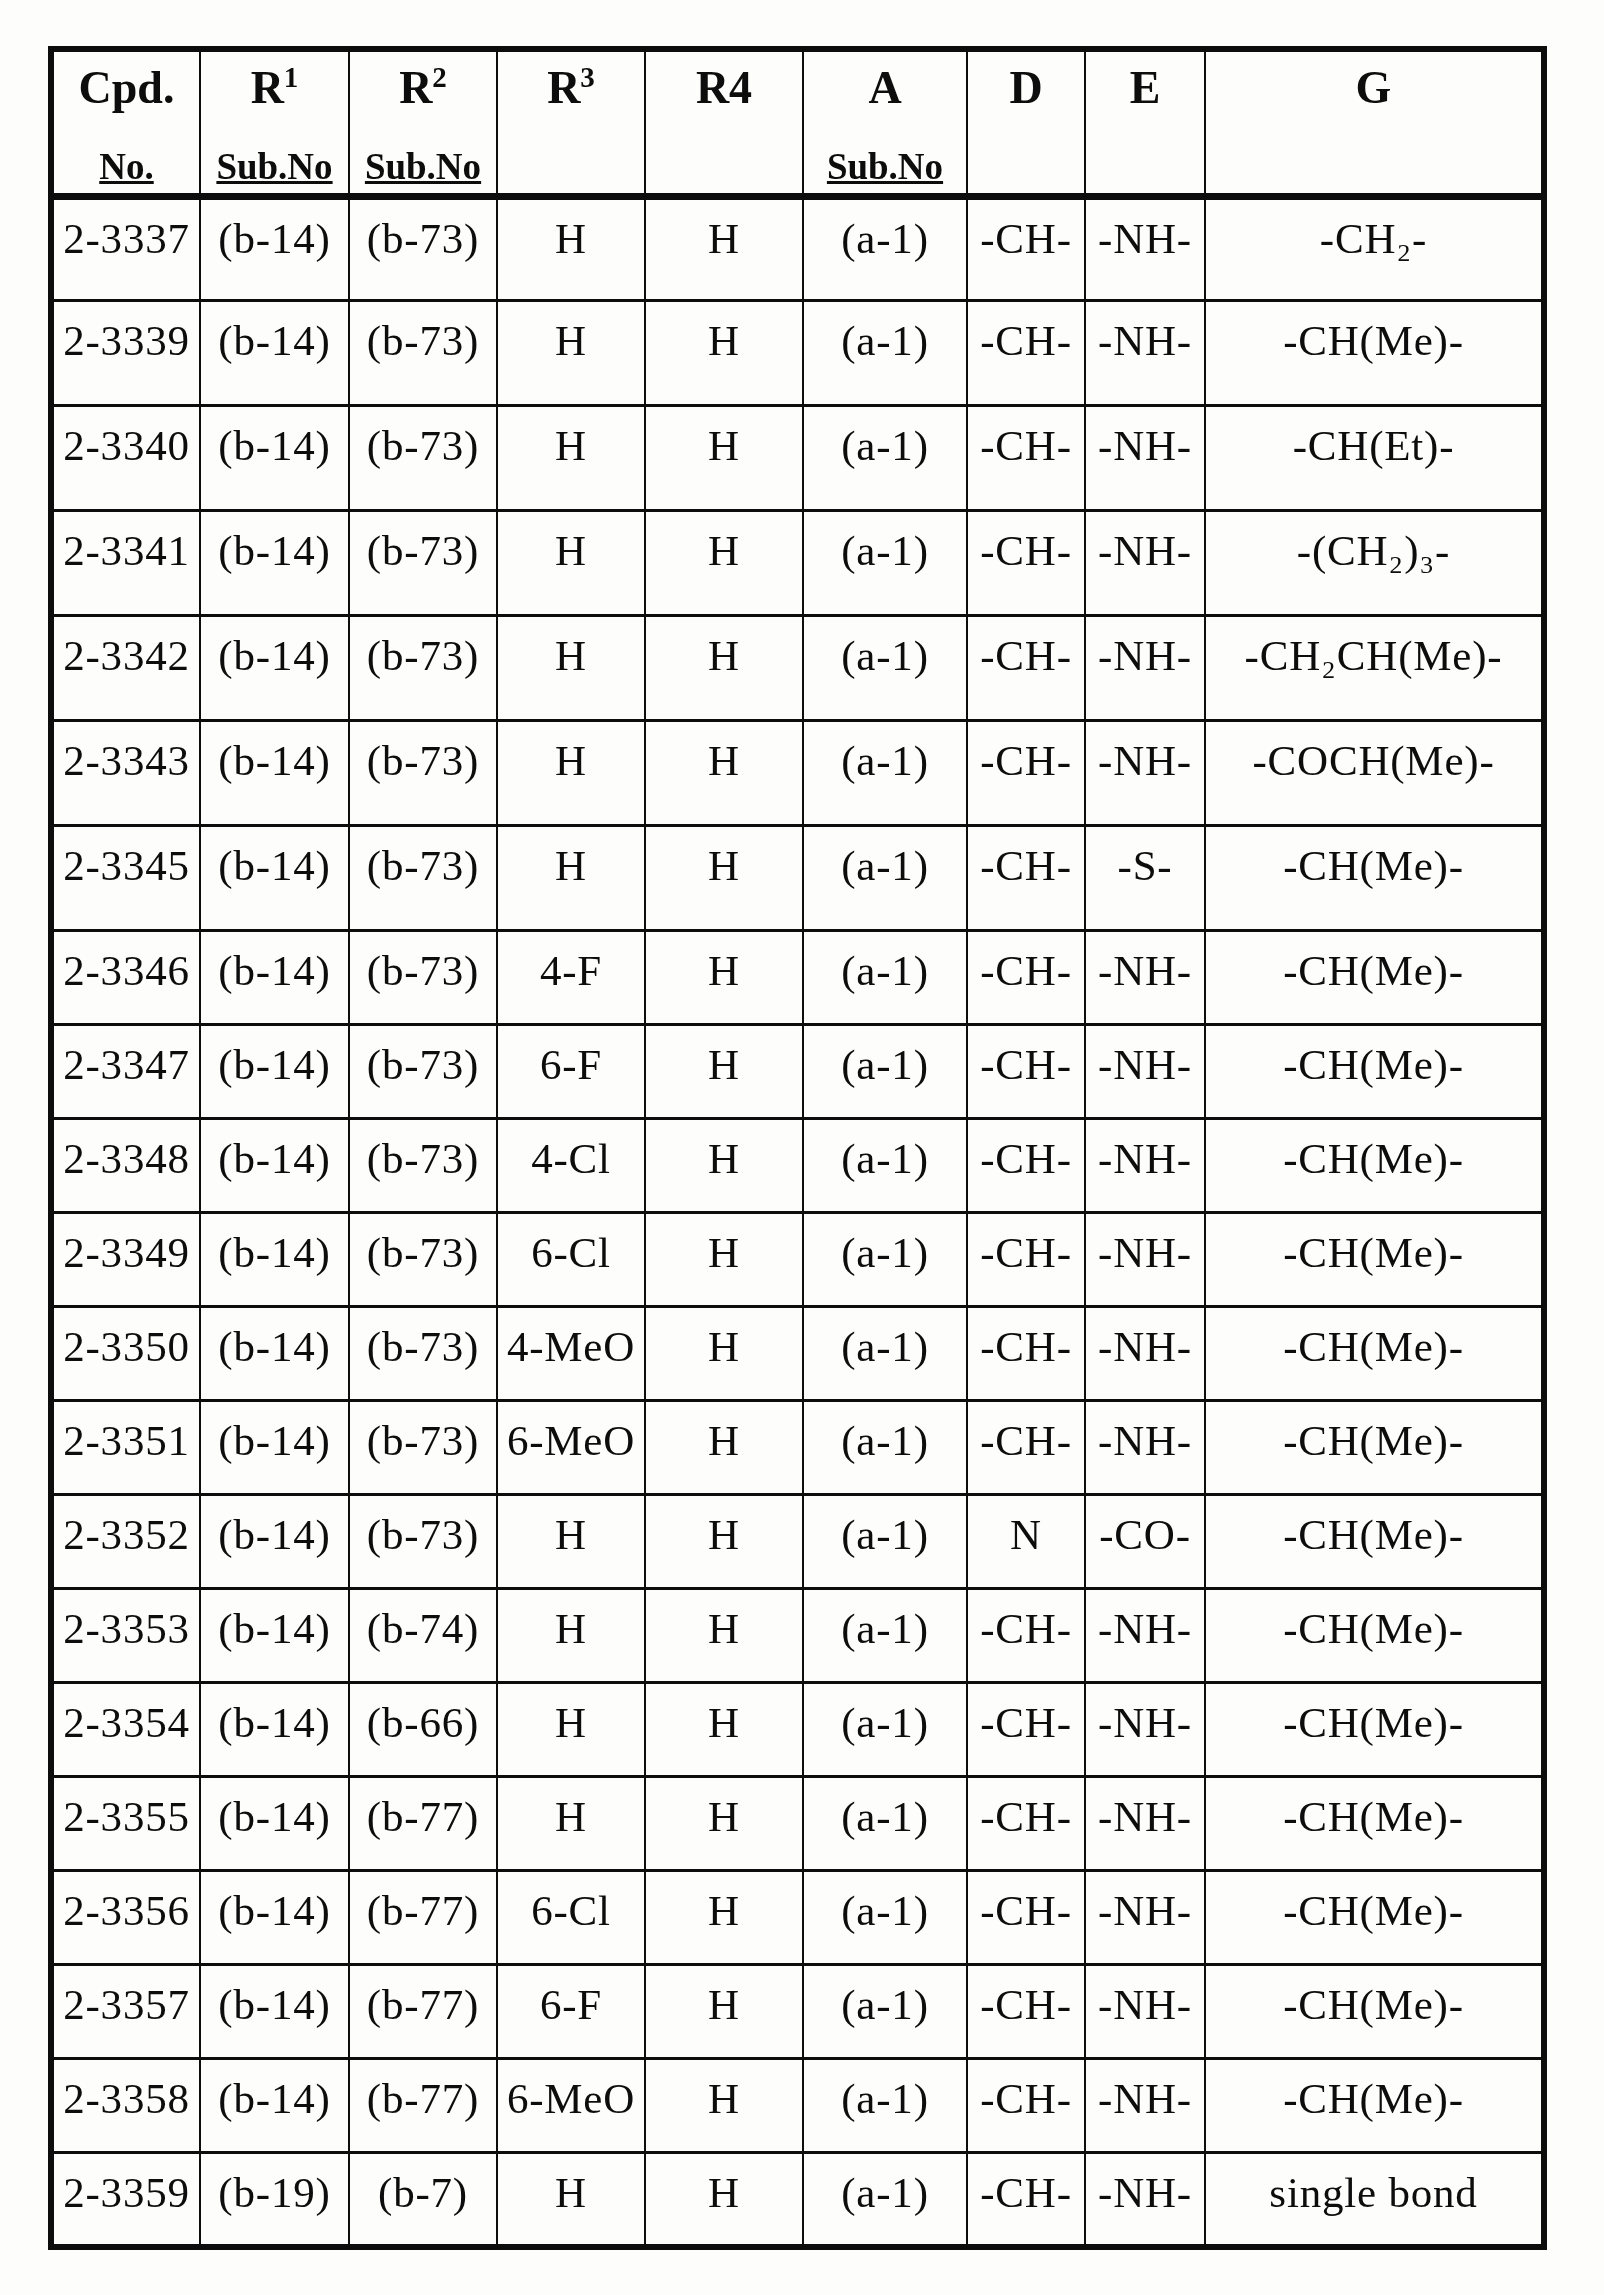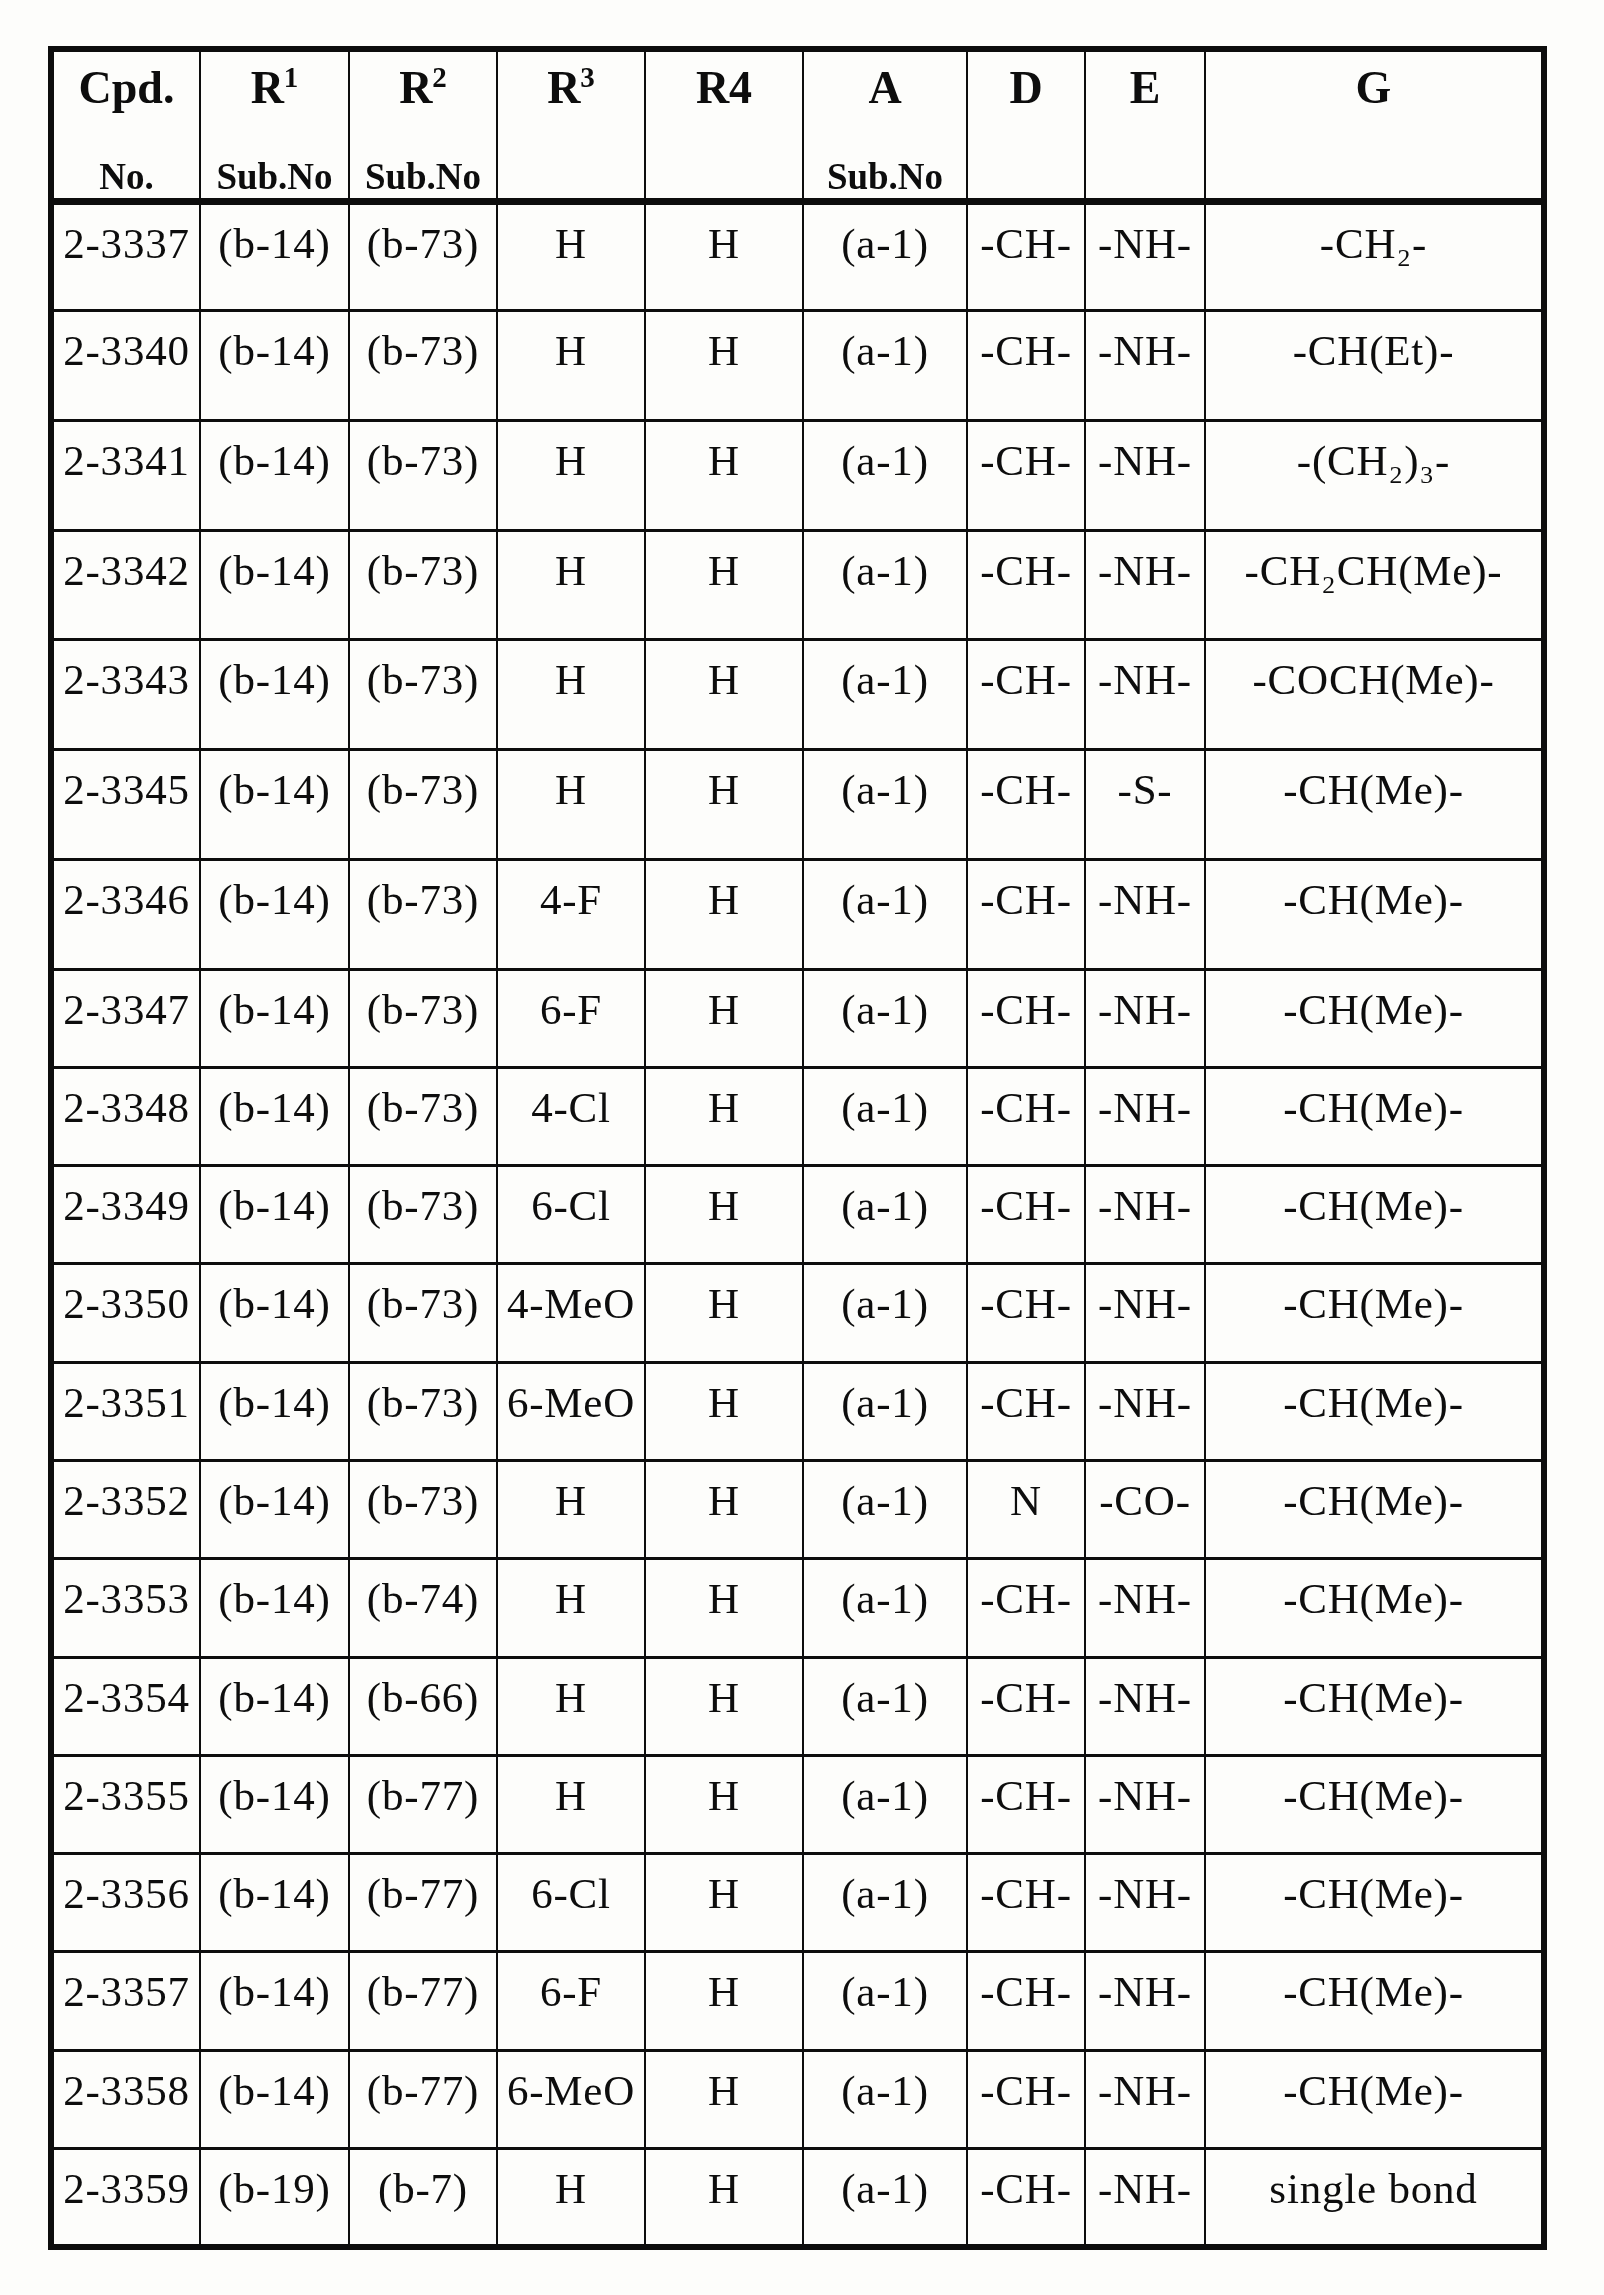--- a/index.html
+++ b/index.html
@@ -43,24 +43,25 @@
     line-height: 1.05;
   }
   th .h-top { display: block; }
   th .h-top sup {
     font-size: 29px;
     vertical-align: super;
     line-height: 0;
   }
   th .h-bottom {
     display: block;
-    margin-top: 45px;
+    margin-top: 35px;
     font-size: 37px;
     font-weight: 700;
     min-height: 39px;
+    text-decoration: underline;
   }
   td {
     font-size: 43px;
     padding-top: 17px;
     letter-spacing: 0.8px;
     line-height: 1.0;
   }
 </style>
 </head>
 <body>
@@ -124,20 +125,31 @@
           <td>(b-14)</td>
           <td>(b-73)</td>
           <td>H</td>
           <td>H</td>
           <td>(a-1)</td>
           <td>-CH-</td>
           <td>-NH-</td>
           <td>-CH₂-</td>
         </tr>
         <tr>
+          <td>2-3339</td>
+          <td>(b-14)</td>
+          <td>(b-73)</td>
+          <td>H</td>
+          <td>H</td>
+          <td>(a-1)</td>
+          <td>-CH-</td>
+          <td>-NH-</td>
+          <td>-CH(Me)-</td>
+        </tr>
+        <tr>
           <td>2-3340</td>
           <td>(b-14)</td>
           <td>(b-73)</td>
           <td>H</td>
           <td>H</td>
           <td>(a-1)</td>
           <td>-CH-</td>
           <td>-NH-</td>
           <td>-CH(Et)-</td>
         </tr>

